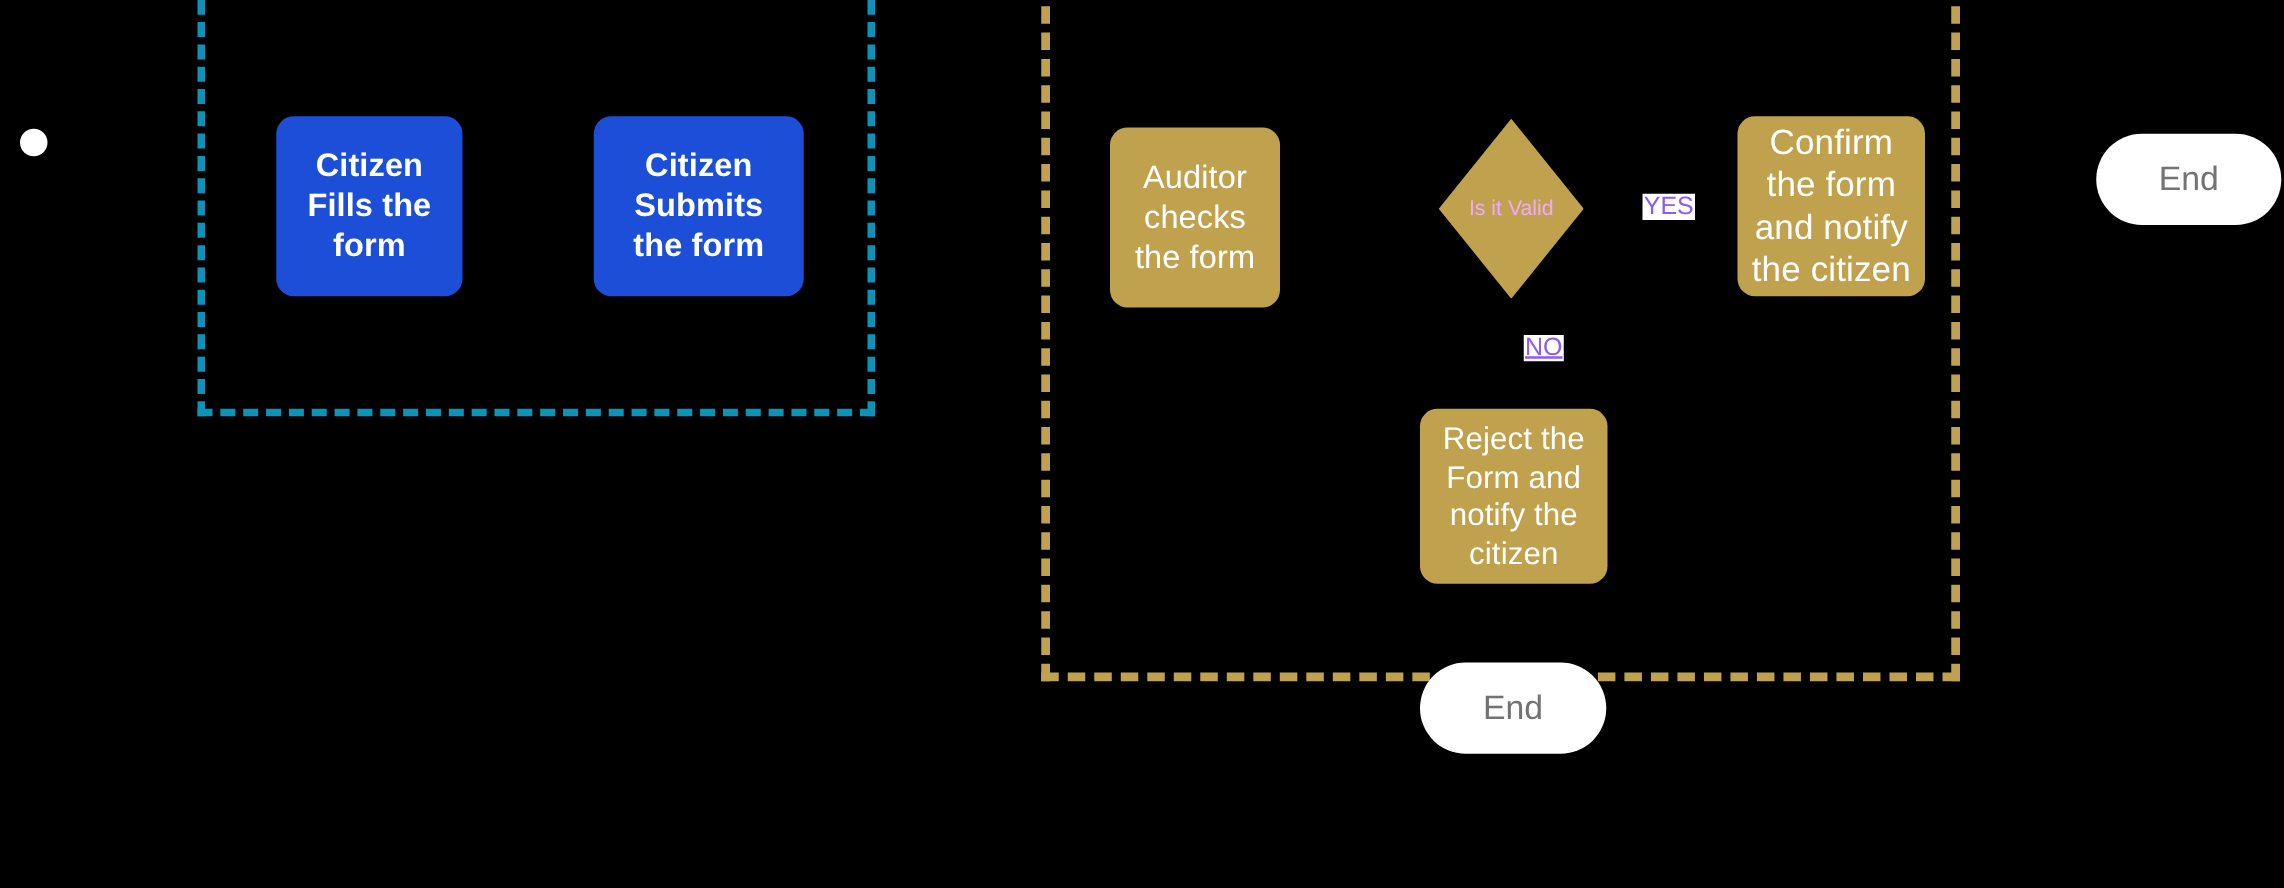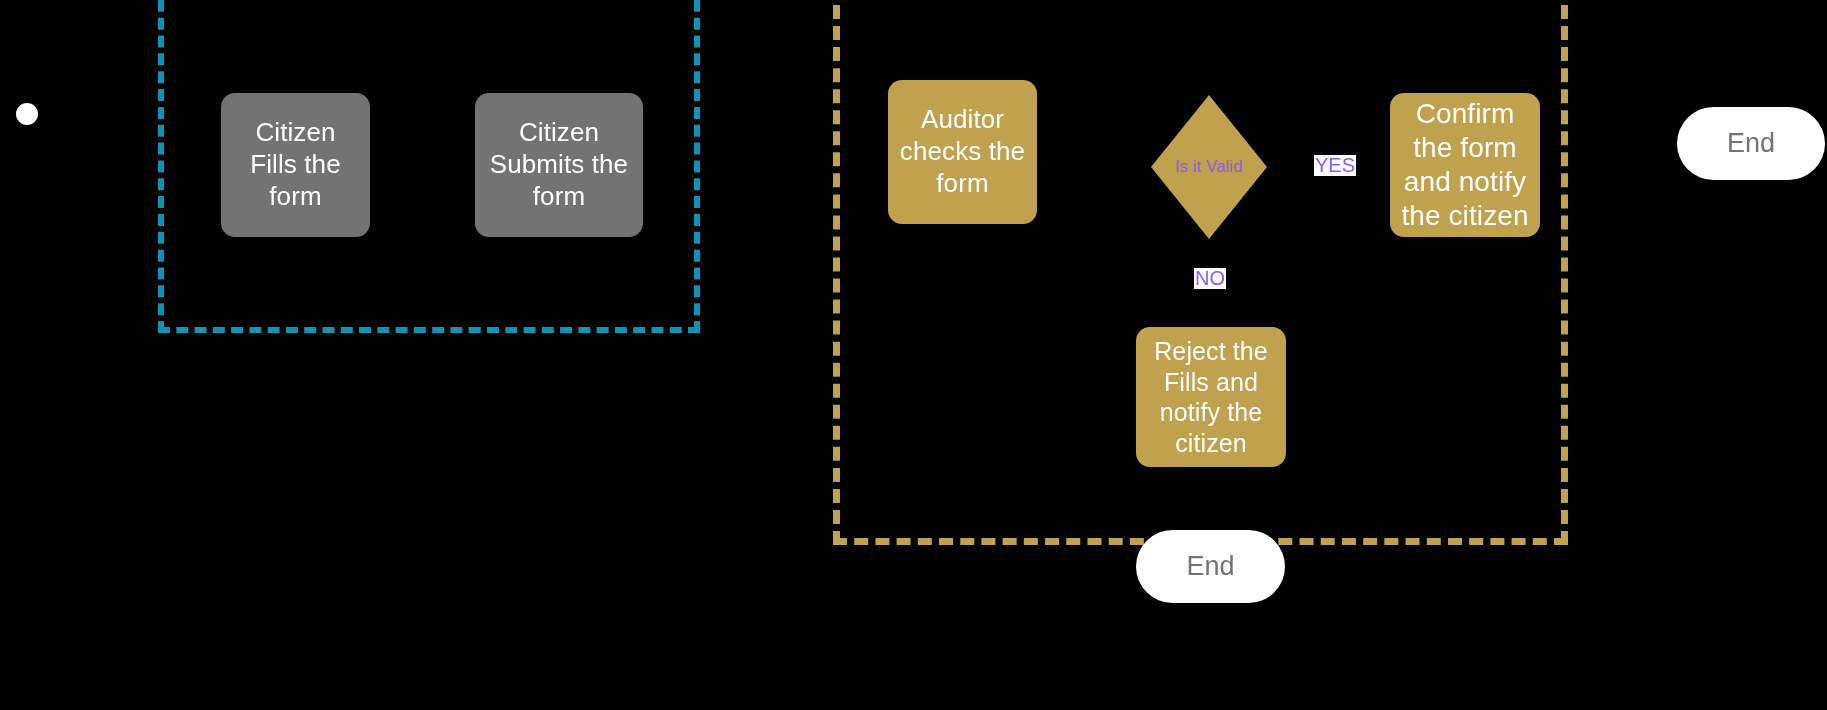--- a/index.html
+++ b/index.html
@@ -48,26 +48,26 @@
     align-items: center;
     justify-content: center;
     text-align: center;
     border-radius: 14px;
     color: #FFFFFF;
     font-size: 26px;
     line-height: 1.22;
     padding: 4px 10px;
     letter-spacing: 0.1px;
   }
-  .task-teal { background: #737373; }
+  .task-teal { background: #1d4ed8; font-weight: bold; }
   .task-gold { background: #C0A24E; }
 
   .task-fills      { left: 221px; top: 93px;  width: 149px; height: 144px; }
   .task-submits    { left: 475px; top: 93px;  width: 168px; height: 144px; }
-  .task-auditor    { left: 888px; top: 80px;  width: 149px; height: 144px; }
+  .task-auditor    { left: 888px; top: 102px;  width: 136px; height: 144px; }
   .task-confirm    { left: 1390px; top: 93px; width: 150px; height: 144px; font-size: 28px; }
   .task-reject     { left: 1136px; top: 327px; width: 150px; height: 140px; font-size: 25px; }
 
   
   .decision {
     position: absolute;
     left: 1151px;
     top: 95px;
     width: 116px;
     height: 144px;
@@ -77,38 +77,38 @@
     inset: 0;
     background: #C0A24E;
     clip-path: polygon(50% 0%, 100% 50%, 50% 100%, 0% 50%);
   }
   .decision .diamond-label {
     position: absolute;
     inset: 0;
     display: flex;
     align-items: center;
     justify-content: center;
-    color: #8b5cf6;
+    color: #f0abfc;
     font-size: 17px;
     white-space: nowrap;
     text-align: center;
   }
 
   
   .edge-label {
     position: absolute;
     background: #FFFFFF;
     color: #8b5cf6;
     font-size: 20px;
     line-height: 1.05;
     padding: 0px 1px;
     white-space: nowrap;
   }
   .label-yes { left: 1314px; top: 155px; }
-  .label-no  { left: 1194px; top: 268px; }
+  .label-no  { left: 1219px; top: 268px; text-decoration: underline; }
 
   
   .start-node {
     position: absolute;
     left: 16px;
     top: 103px;
     width: 22px;
     height: 22px;
     border-radius: 50%;
     background: #FFFFFF;
@@ -147,19 +147,19 @@
     <div class="diamond-shape"></div>
     <div class="diamond-label">Is it Valid</div>
   </div>
 
   <div class="edge-label label-yes">YES</div>
 
   <div class="edge-label label-no">NO</div>
 
   <div class="task task-gold task-confirm">Confirm the form and notify the citizen</div>
 
-  <div class="task task-gold task-reject">Reject the Fills and notify the citizen</div>
+  <div class="task task-gold task-reject">Reject the Form and notify the citizen</div>
 
   <div class="end-node end-right">End</div>
 
   <div class="end-node end-bottom">End</div>
 
 </div>
 
 </body></html>

